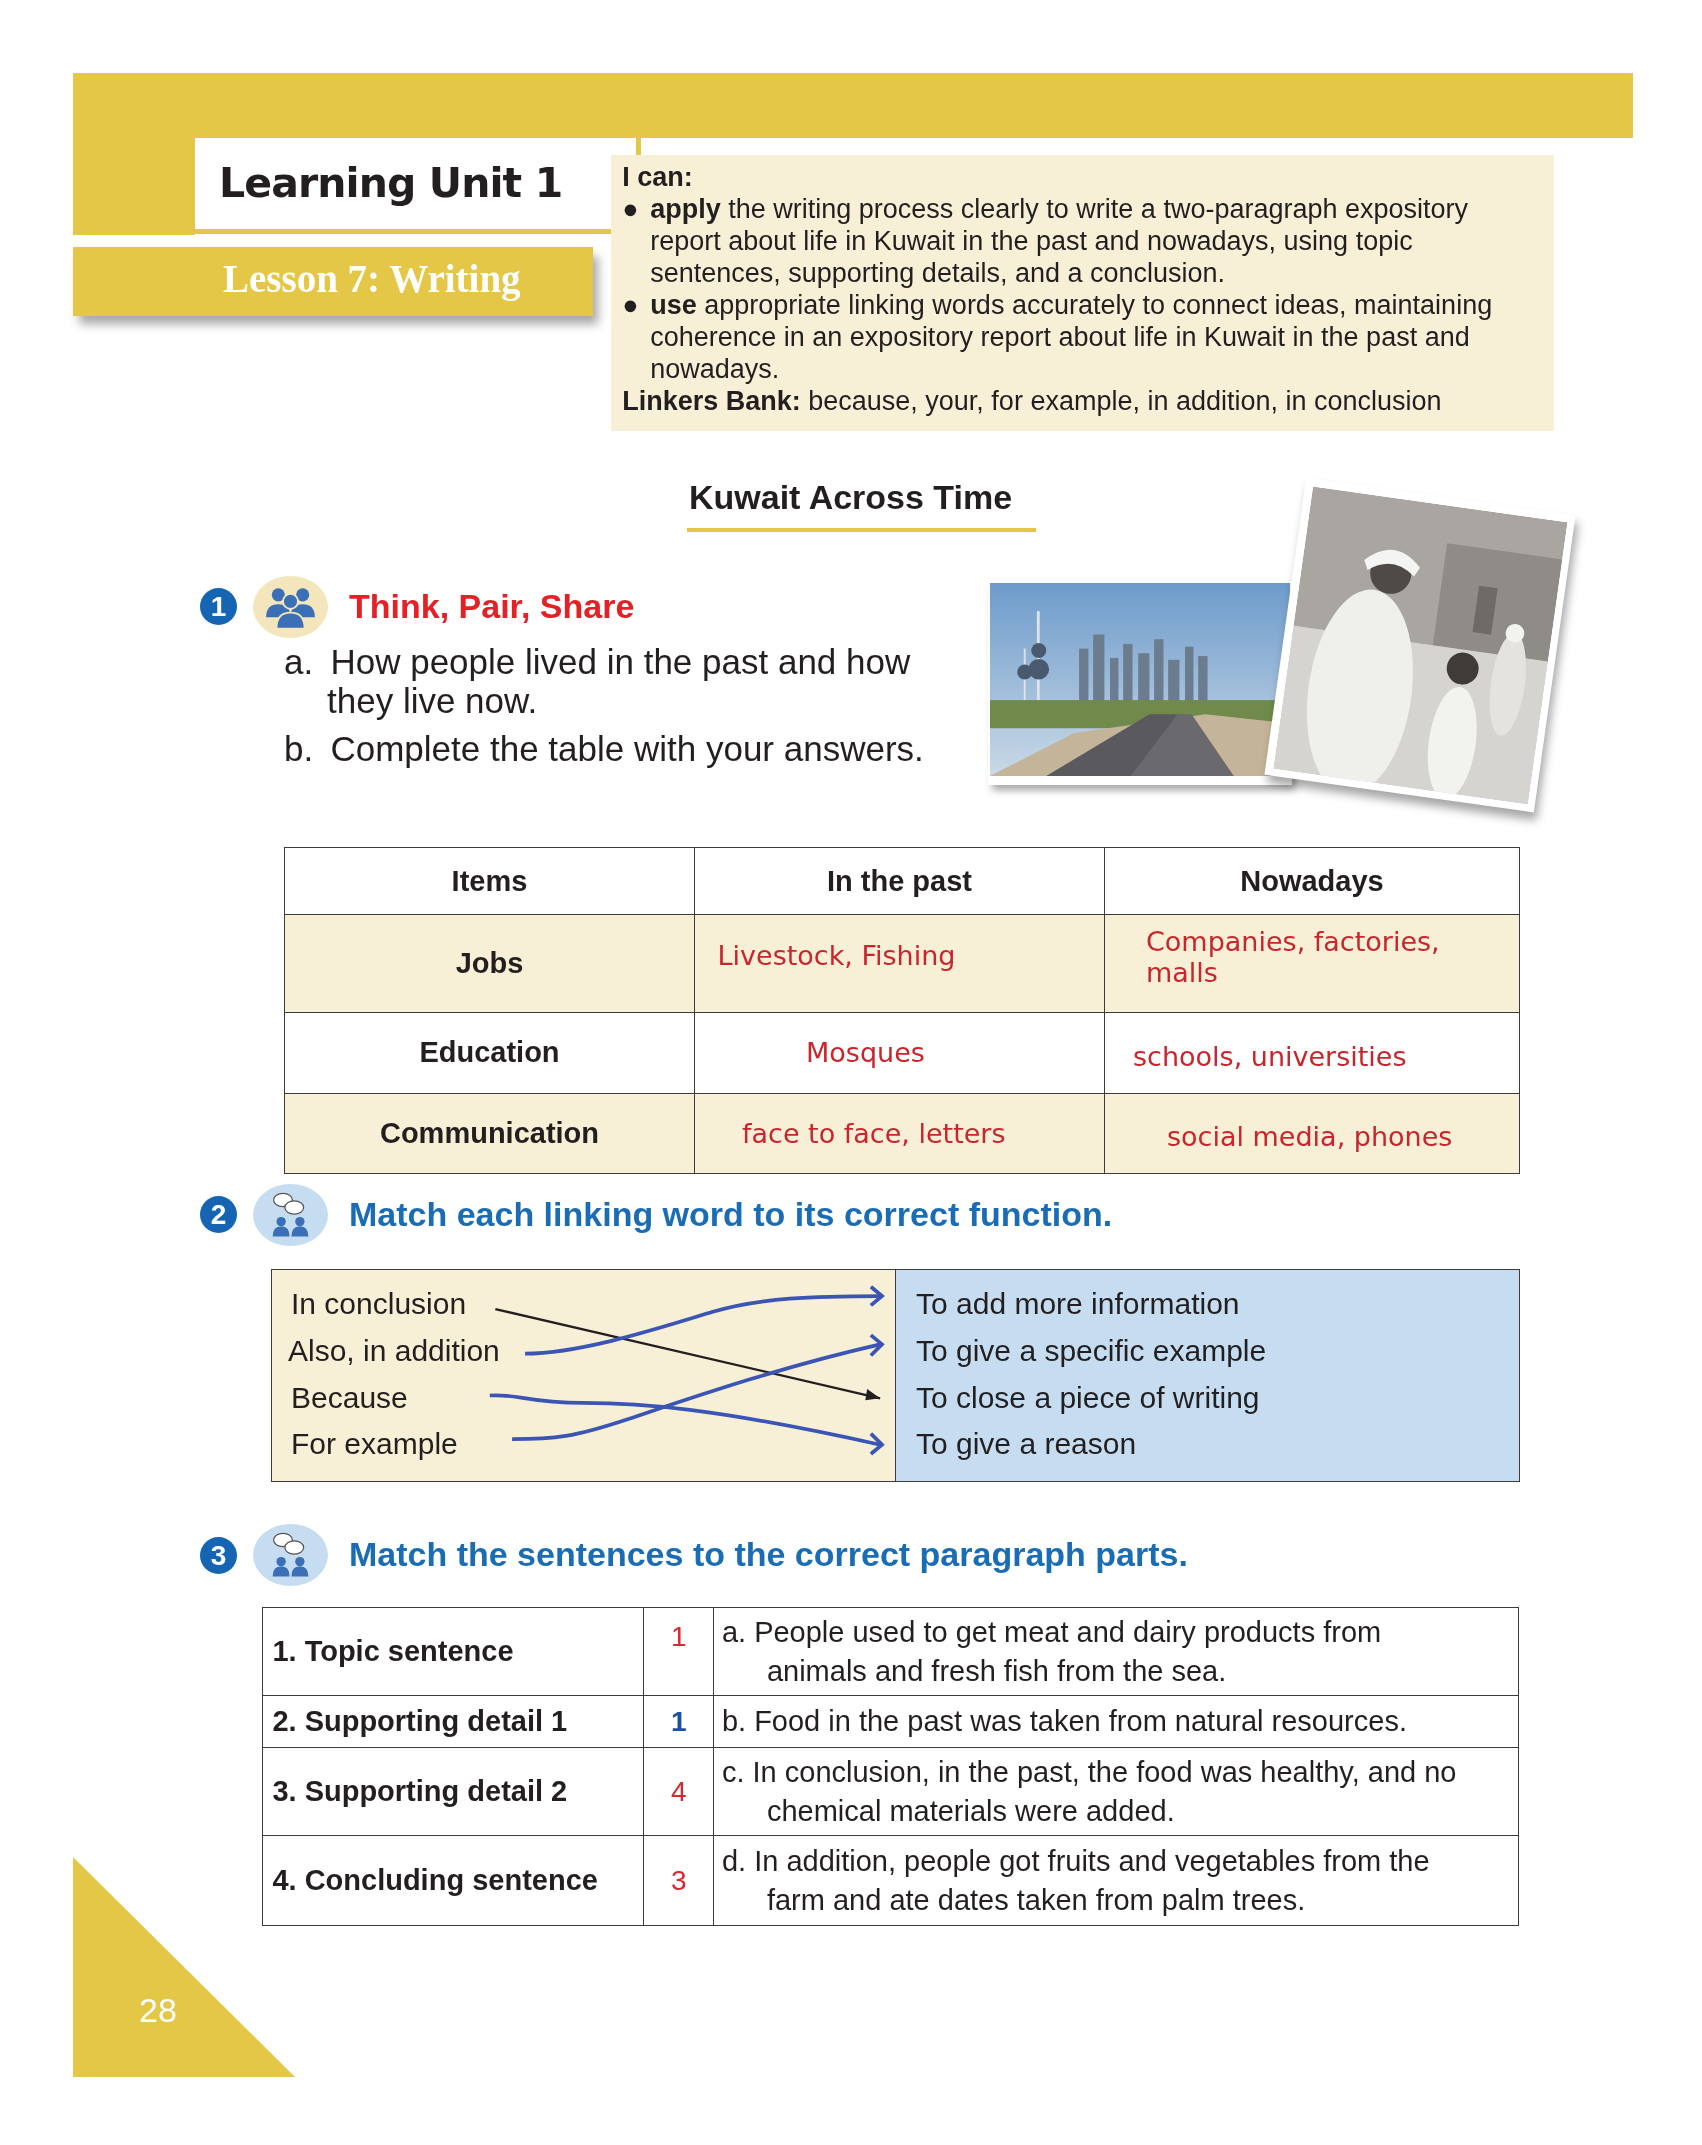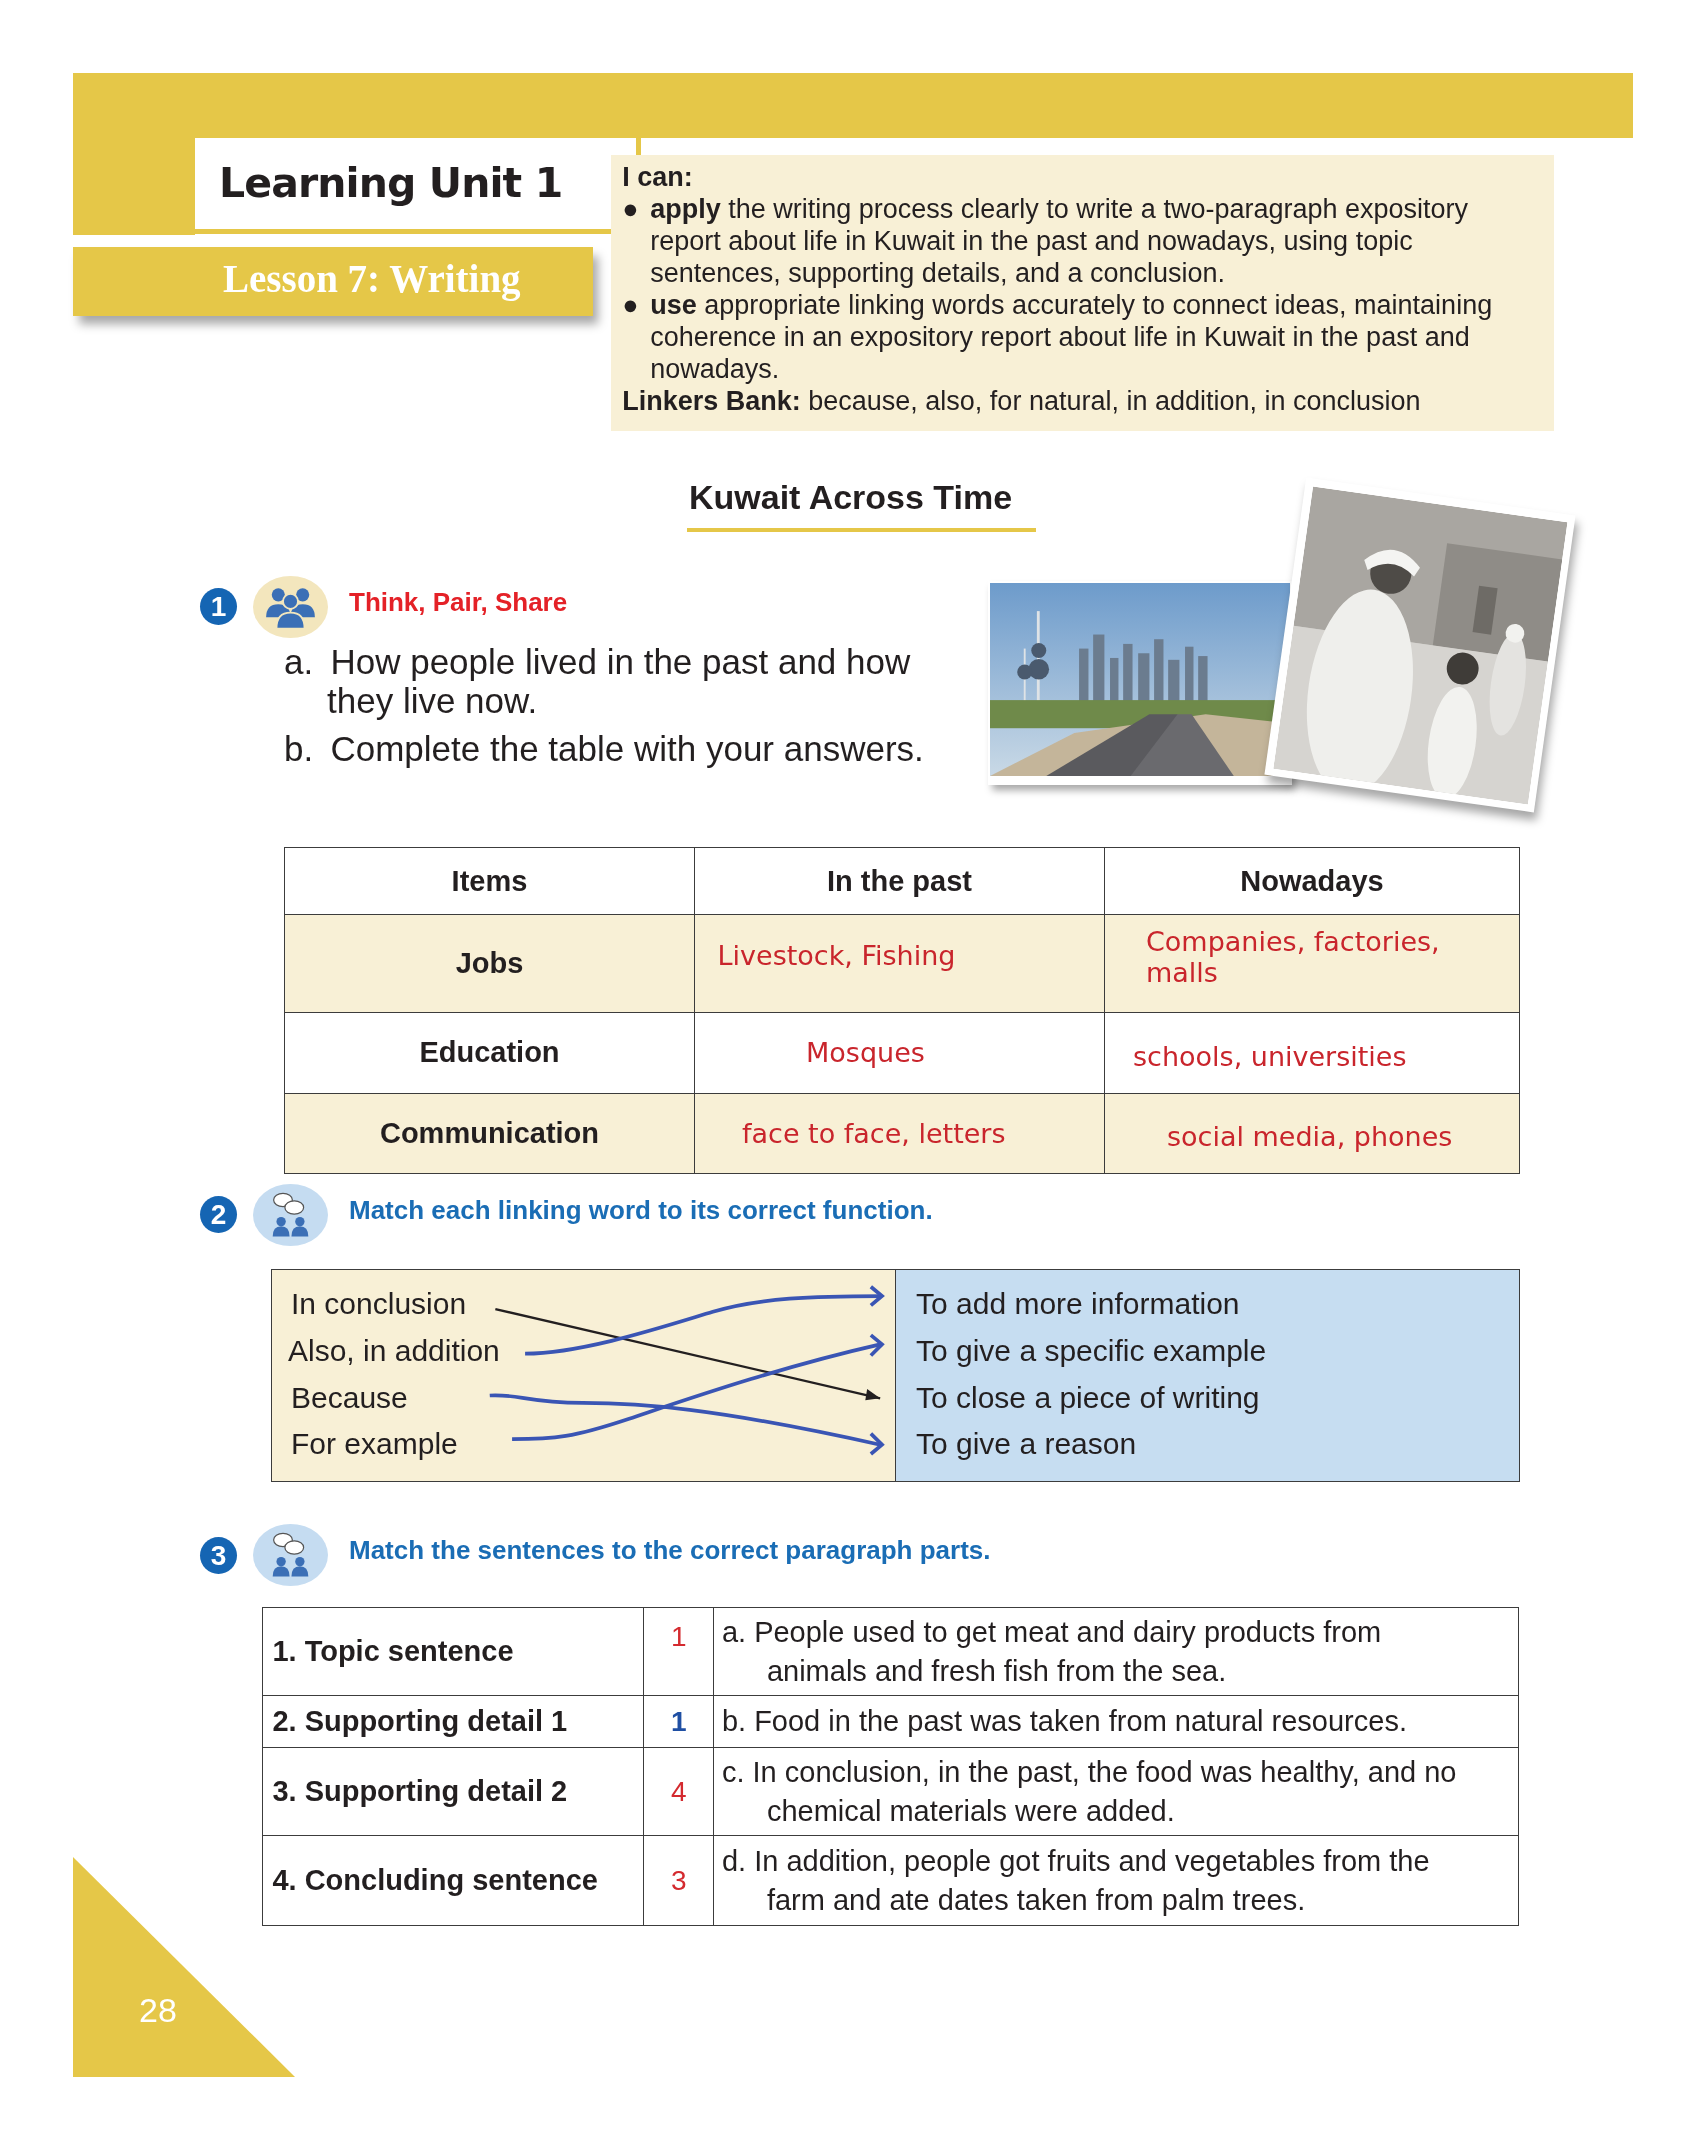--- a/index.html
+++ b/index.html
@@ -28,21 +28,21 @@
 
   .page-title { left:689px; top:478px; font-size:34px; font-weight:bold; color:#231f20; }
   .page-title-line { left:687px; top:528px; width:349px; height:3.7px; background:#e5c748; }
 
   
   .sec-num { width:37px; height:37px; border-radius:50%; background:#1565b3; color:#fff;
              font-weight:bold; font-size:28px; text-align:center; line-height:37px; }
   .sec-icon { width:75px; height:62px; border-radius:50%; }
   .sec-icon.tan { background:#f3e6bd; }
   .sec-icon.blue { background:#c5dcf1; }
-  .sec-title { font-size:26px; font-weight:bold; }
+  .sec-title { font-size:34px; font-weight:bold; }
   .red { color:#e42127; }
   .blue-t { color:#1a6db5; }
 
   .q-text { font-size:35px; line-height:39px; color:#231f20; }
 
   
   .photo1 { left:988px; top:581px; width:304px; height:204px; background:#fff;
             box-shadow:3.7px 5.6px 7.5px rgba(0,0,0,0.35); }
   .photo1 .inner { position:absolute; left:1.9px; top:1.9px; right:1.9px; bottom:9.4px; overflow:hidden; }
   .photo2 { left:1284px; top:495px; width:272px; height:300px; background:#fff;
@@ -93,21 +93,21 @@
 <div class="abs ican-box">
   <div class="ican-title">I can:</div>
   <div class="ican-item">
     <span class="ican-bullet">●</span>
     <span class="ican-text"><b>apply</b><span> the writing process clearly to write a two-paragraph expository report about life in Kuwait in the past and nowadays, using topic sentences, supporting details, and a conclusion.</span></span>
   </div>
   <div class="ican-item">
     <span class="ican-bullet">●</span>
     <span class="ican-text"><b>use</b><span> appropriate linking words accurately to connect ideas, maintaining coherence in an expository report about life in Kuwait in the past and nowadays.</span></span>
   </div>
-  <div><b>Linkers Bank:</b><span> because, also, for natural, in addition, in conclusion</span></div>
+  <div><b>Linkers Bank:</b><span> because, your, for example, in addition, in conclusion</span></div>
 </div>
 
 <div class="abs page-title">Kuwait Across Time</div>
 <div class="abs page-title-line"></div>
 
 <div class="abs sec-num" style="left:200px; top:588px;">1</div>
 <div class="abs sec-icon tan" style="left:253px; top:576px;">
   <svg width="75" height="62" viewBox="0 0 80 66">
     <circle cx="27" cy="20" r="7" fill="#3b6fb6"></circle>
       <circle cx="53" cy="20" r="7" fill="#3b6fb6"></circle>

